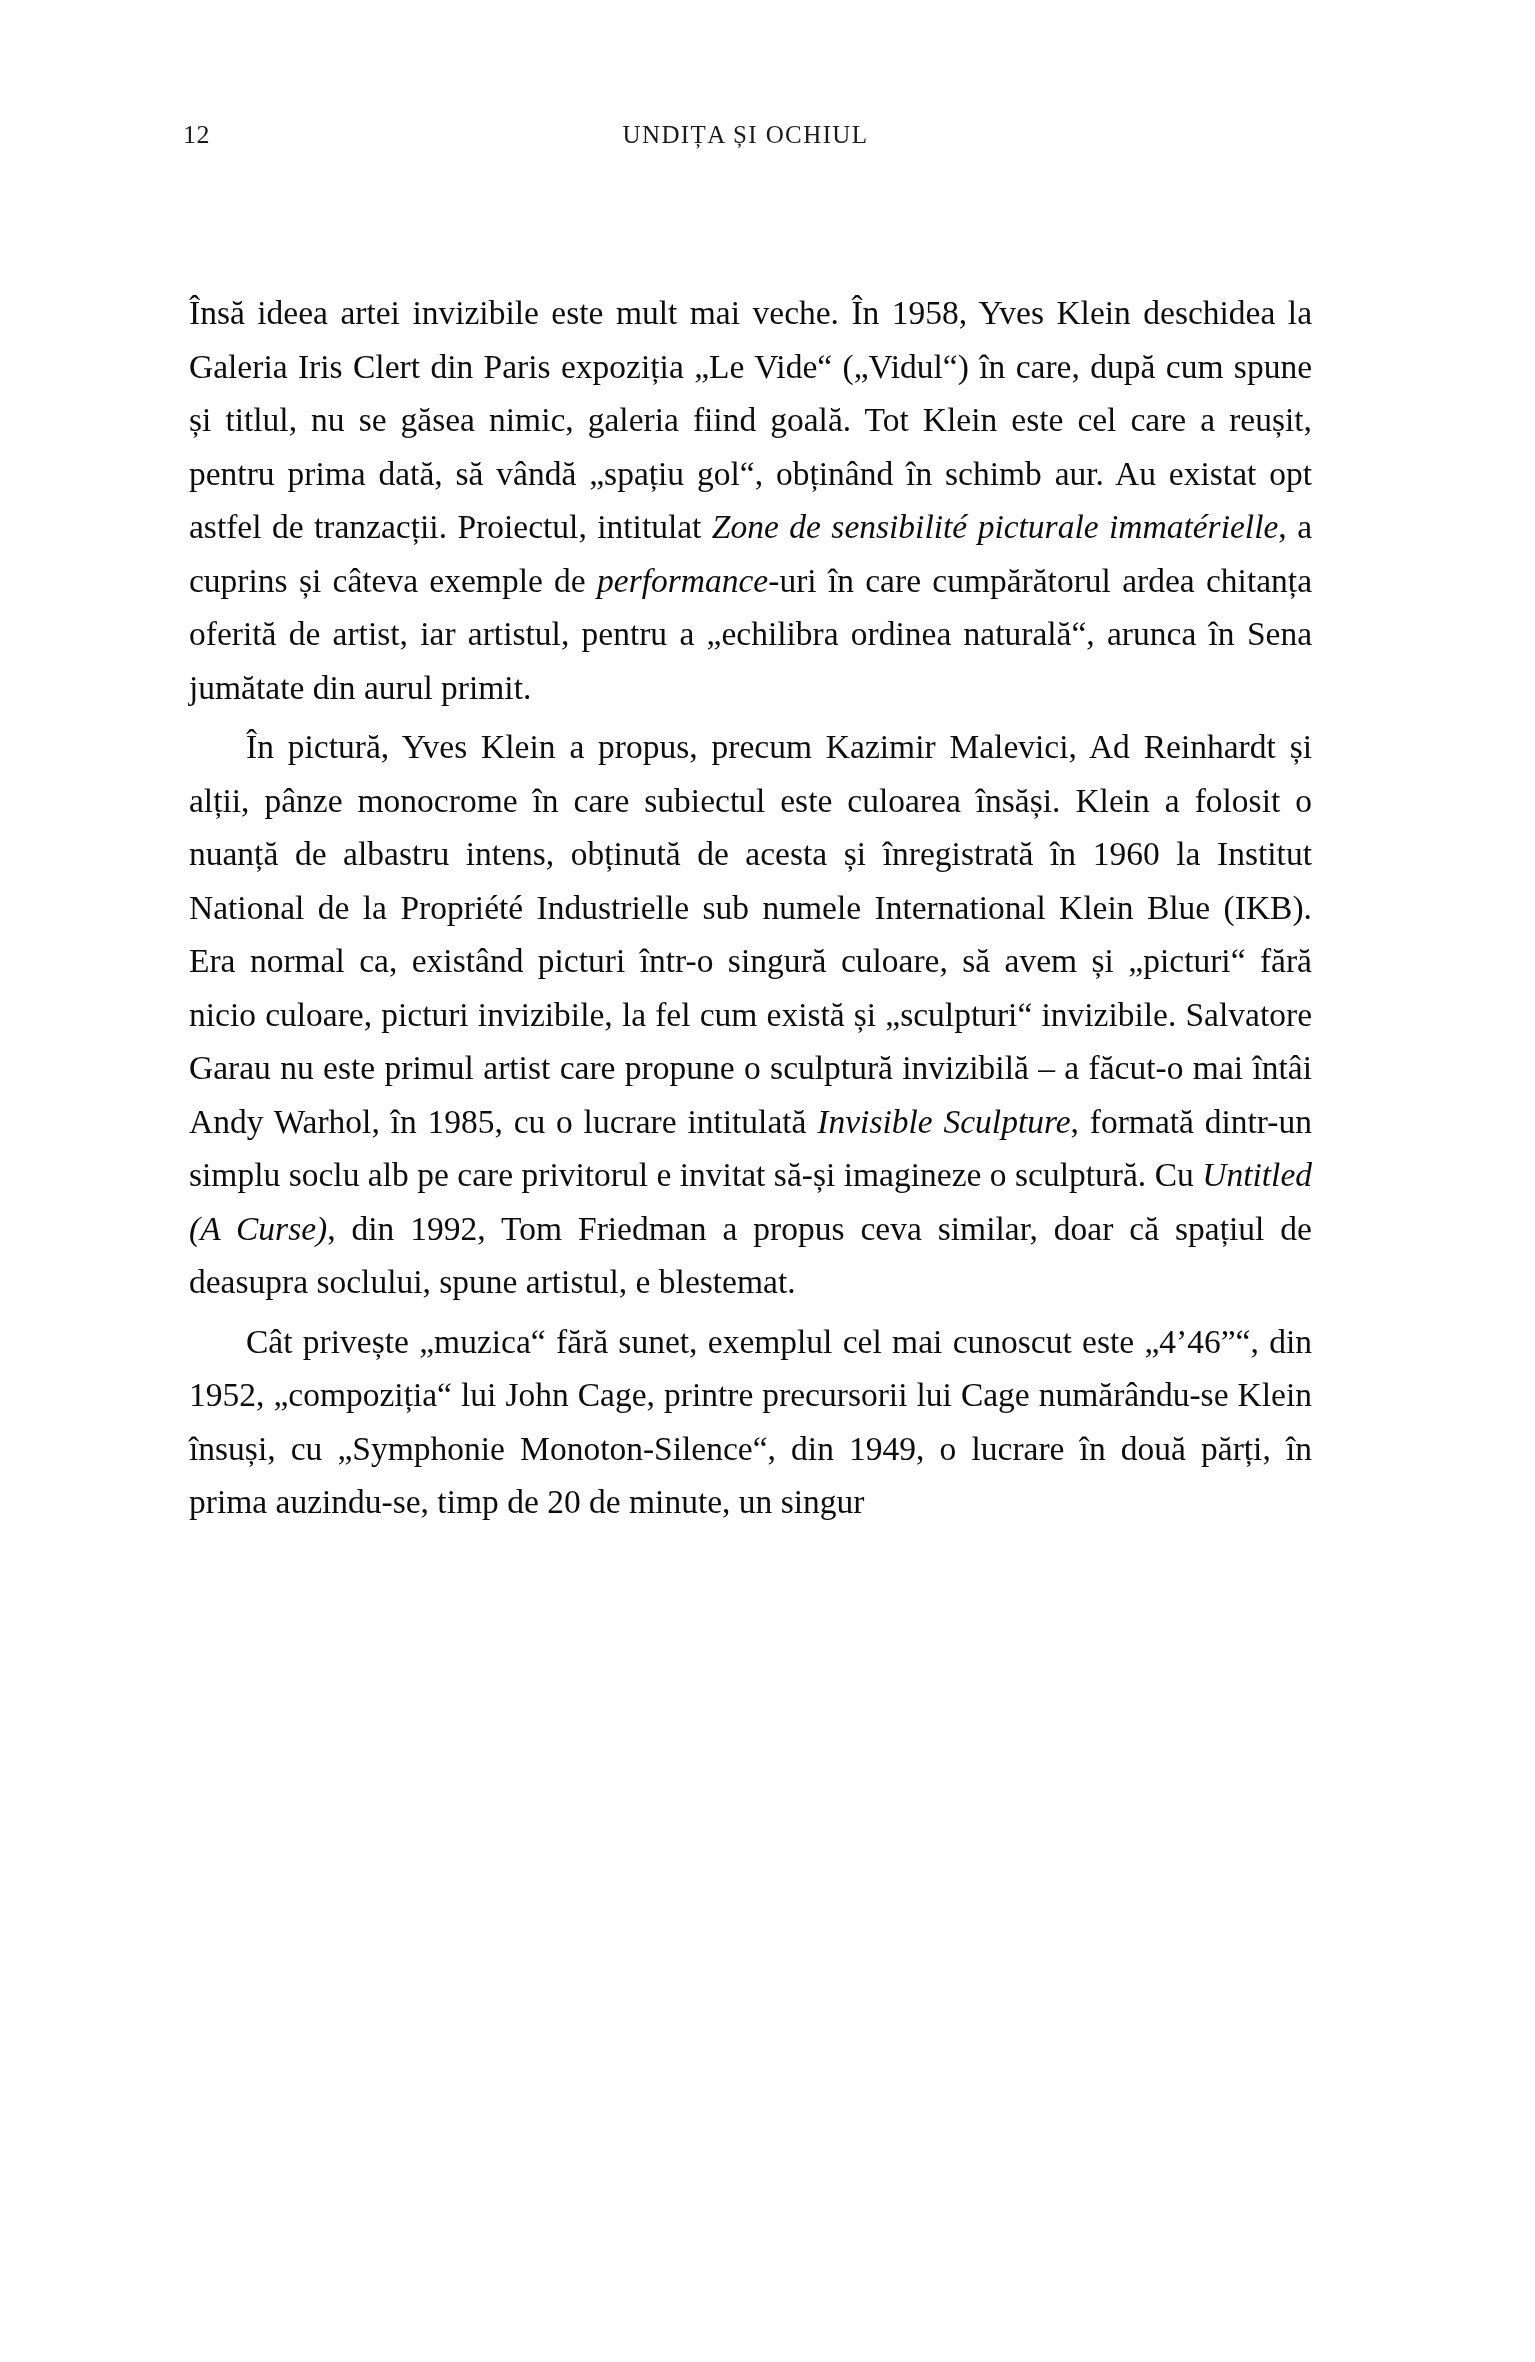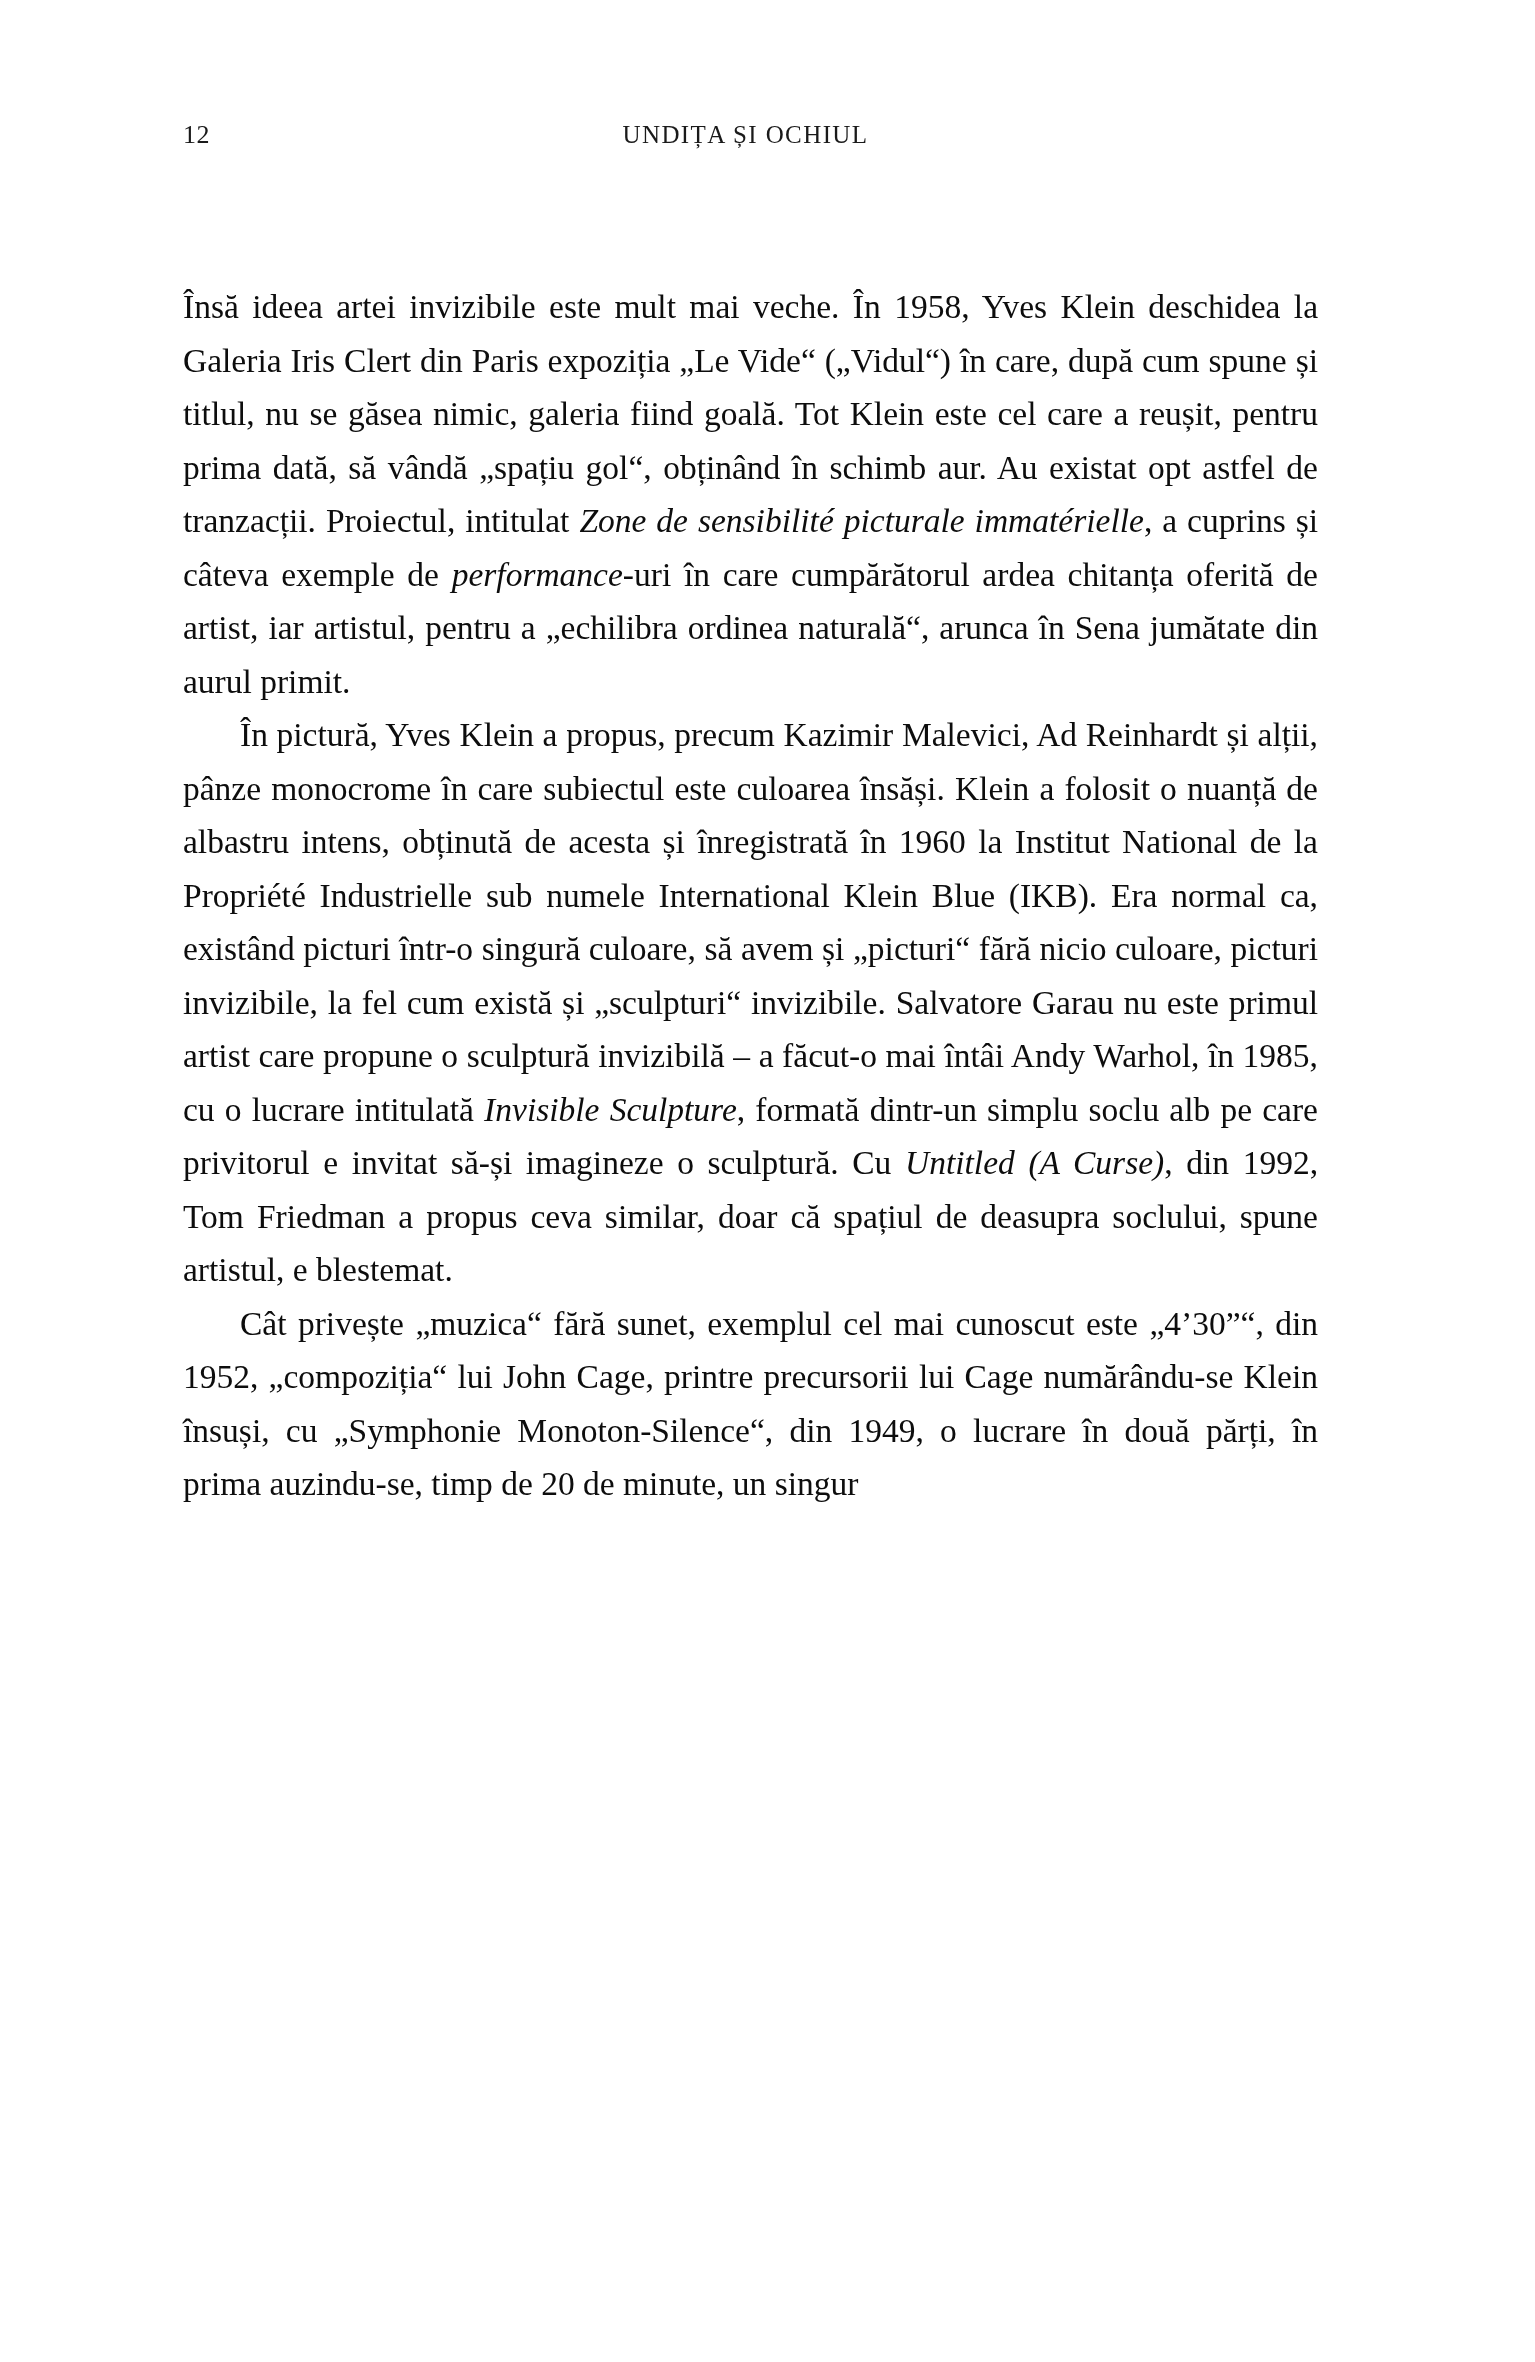--- a/index.html
+++ b/index.html
@@ -63,21 +63,21 @@
     top: 56px;
     white-space: nowrap;
   }
   .body-text {
     position: absolute;
     left: 0;
     top: 160px;
     width: 1135px;
   }
   p.para {
-    margin: 0;
+    margin: 6px;
     font-size: 33.5px;
     line-height: 53.5px;
     text-align: justify;
     text-justify: inter-word;
     hyphens: manual;
     color: #0d0d0d;
   }
   p.para.indent {
     text-indent: 57px;
   }
@@ -91,17 +91,17 @@
 
     <div class="runhead">
       <span class="folio">12</span>
       <span class="title">UNDIȚA ȘI OCHIUL</span>
     </div>
 
 
     <div class="body-text">
       <p class="para">Însă ideea artei invizibile este mult mai veche. În 1958, Yves Klein deschidea la Galeria Iris Clert din Paris expoziția „Le Vide“ („Vidul“) în care, după cum spune și titlul, nu se găsea nimic, galeria fiind goală. Tot Klein este cel care a reușit, pentru prima dată, să vândă „spațiu gol“, obținând în schimb aur. Au existat opt astfel de tranzacții. Proiectul, intitulat <i>Zone de sensibilité picturale immatérielle</i>, a cuprins și câteva exemple de <i>performance</i>-uri în care cumpărătorul ardea chitanța oferită de artist, iar artistul, pentru a „echilibra ordinea naturală“, arunca în Sena jumătate din aurul primit.</p>
       <p class="para indent">În pictură, Yves Klein a propus, precum Kazimir Malevici, Ad Reinhardt și alții, pânze monocrome în care subiectul este culoarea însăși. Klein a folosit o nuanță de albastru intens, obținută de acesta și înregistrată în 1960 la Institut National de la Propriété Industrielle sub numele International Klein Blue (IKB). Era normal ca, existând picturi într-o singură culoare, să avem și „picturi“ fără nicio culoare, picturi invizibile, la fel cum există și „sculpturi“ invizibile. Salvatore Garau nu este primul artist care propune o sculptură invizibilă – a făcut-o mai întâi Andy Warhol, în 1985, cu o lucrare intitulată <i>Invisible Sculpture</i>, formată dintr-un simplu soclu alb pe care privitorul e invitat să-și imagineze o sculptură. Cu <i>Untitled (A Curse)</i>, din 1992, Tom Friedman a propus ceva similar, doar că spațiul de deasupra soclului, spune artistul, e blestemat.</p>
-      <p class="para indent">Cât privește „muzica“ fără sunet, exemplul cel mai cunoscut este „4’30”“, din 1952, „compoziția“ lui John Cage, printre precursorii lui Cage numărându-se Klein însuși, cu „Symphonie Monoton-Silence“, din 1949, o lucrare în două părți, în prima auzindu-se, timp de 20 de minute, un singur</p>
+      <p class="para indent">Cât privește „muzica“ fără sunet, exemplul cel mai cunoscut este „4’46”“, din 1952, „compoziția“ lui John Cage, printre precursorii lui Cage numărându-se Klein însuși, cu „Symphonie Monoton-Silence“, din 1949, o lucrare în două părți, în prima auzindu-se, timp de 20 de minute, un singur</p>
     </div>
 
   </div>
 </div>
 
 </body></html>

